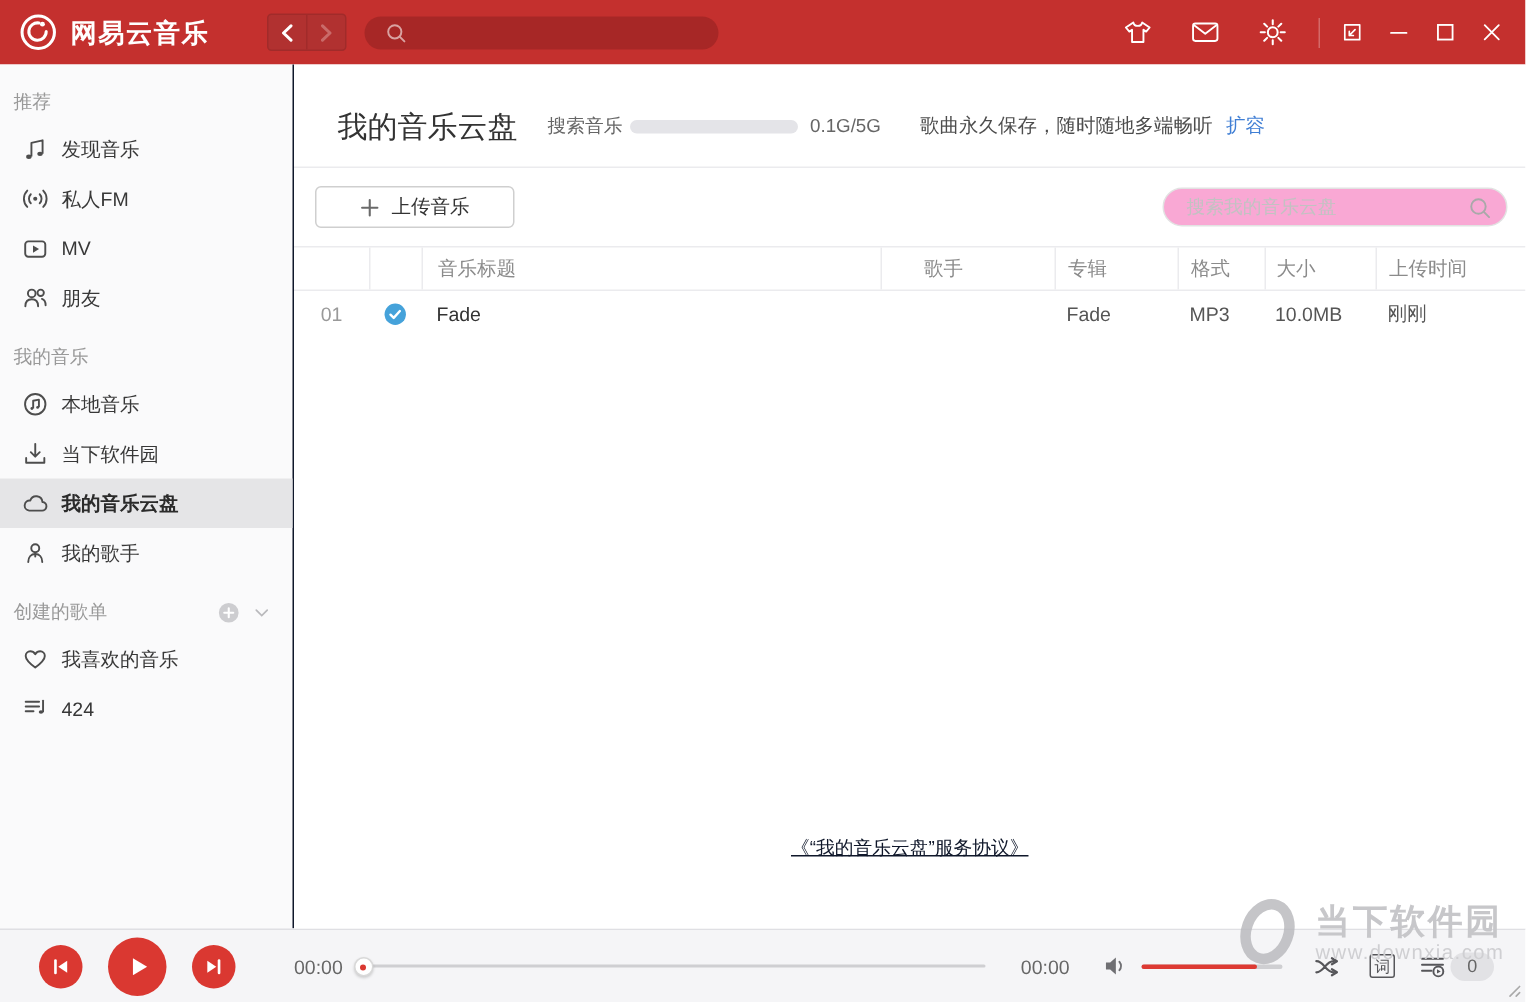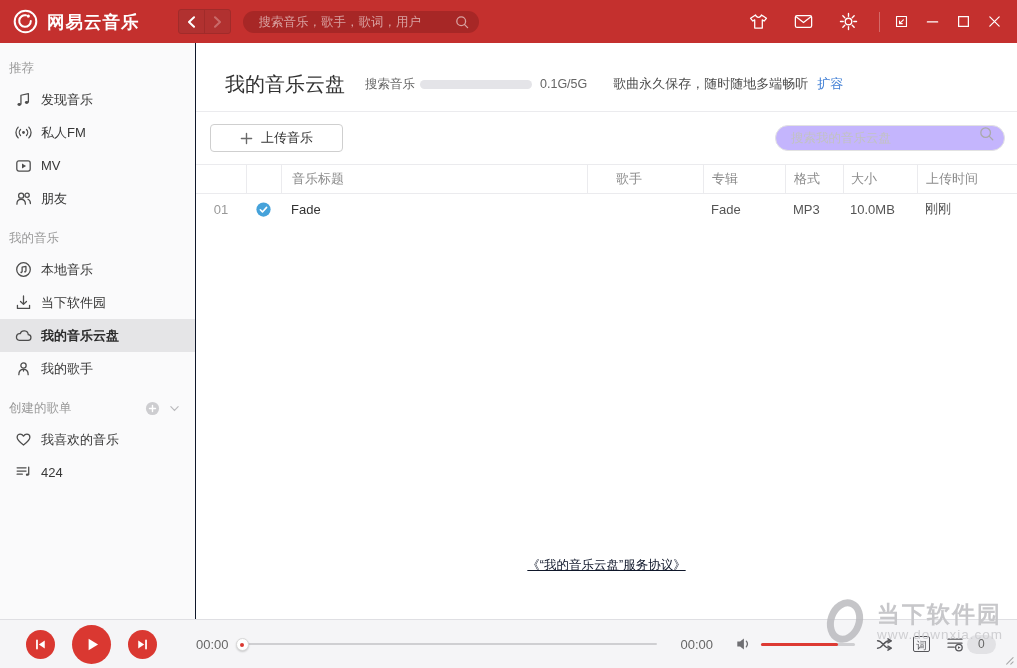--- a/index.html
+++ b/index.html
@@ -47,21 +47,21 @@
   .page-title{font-size:20px;color:#333;margin-left:29px;white-space:nowrap;}
   .cap-label{margin-left:20px;font-size:12.5px;color:#666;white-space:nowrap;}
   .cap-bar{margin-left:5px;width:112px;height:9px;border-radius:5px;background:#e4e4e8;overflow:hidden;cursor:default;}
   .cap-fill{height:100%;background:#4a9fdf;border-radius:5px;}
   .cap-value{margin-left:8px;font-size:12.5px;color:#666;}
   .tagline{margin-left:26px;font-size:13px;color:#4d4d4d;white-space:nowrap;}
   .expand-link{margin-left:9px;font-size:13px;color:#3f7ed4;cursor:pointer;}
   .toolbar{height:52px;display:flex;align-items:center;flex-shrink:0;}
   .upload-btn{margin-left:14px;height:26px;padding:0 29px;border:1px solid #cfcfcf;border-radius:4px;background:#fff;display:flex;align-items:center;font-size:13px;color:#333;cursor:pointer;}
   .upload-btn svg{margin-right:8px;}
-  .disk-search{margin-left:auto;margin-right:12px;width:205px;height:24px;border:1px solid #e2e2e2;border-radius:13px;background:#c4b5fd;display:flex;padding:0 10px 0 13px;box-sizing:content-box;}
+  .disk-search{margin-left:auto;margin-right:12px;width:205px;height:24px;border:1px solid #e2e2e2;border-radius:13px;background:#f9a8d4;display:flex;align-items:center;padding:0 10px 0 13px;box-sizing:content-box;}
   .disk-search input{flex:1;border:none;outline:none;background:transparent;font-size:12.5px;color:#666;font-family:inherit;min-width:0;}
   .disk-search input::placeholder{color:#c2c2c2;}
 
   
   .thead{display:flex;height:28px;border-top:1px solid #ebebee;border-bottom:1px solid #ebebee;color:#8b8b8b;font-size:13px;}
   .thead .cell{display:flex;align-items:center;box-sizing:border-box;height:100%;}
   .thead .cell + .cell{border-left:1px solid #ebebee;}
   .trow{display:flex;height:30px;font-size:13px;color:#555;cursor:default;}
   .trow .cell{display:flex;align-items:center;box-sizing:border-box;height:100%;}
   .c-idx{width:50px;justify-content:center;color:#999;}
@@ -136,21 +136,20 @@
       <div class="navbtn disabled">
         <span>
           <svg width="9" height="12" viewBox="0 0 9 12">
               <path d="M2 1.2 7 6l-5 4.8" fill="none" stroke="#e6b0af" stroke-width="2" stroke-linecap="round" stroke-linejoin="round"></path>
             </svg>
         </span>
       </div>
     </div>
 
     <div class="topsearch">
-      <input type="text" placeholder="搜索音乐，歌手，歌词，用户" style="">
       <span>
         <svg width="14" height="14" viewBox="0 0 14 14" stroke="#d9a2a1" fill="none" stroke-width="1.3" stroke-linecap="round">
             <circle cx="6.2" cy="6.2" r="4.4"></circle>
             <path d="M9.6 9.6l3 3"></path>
           </svg>
       </span>
     </div>
 
     <div class="right-cluster">
 

